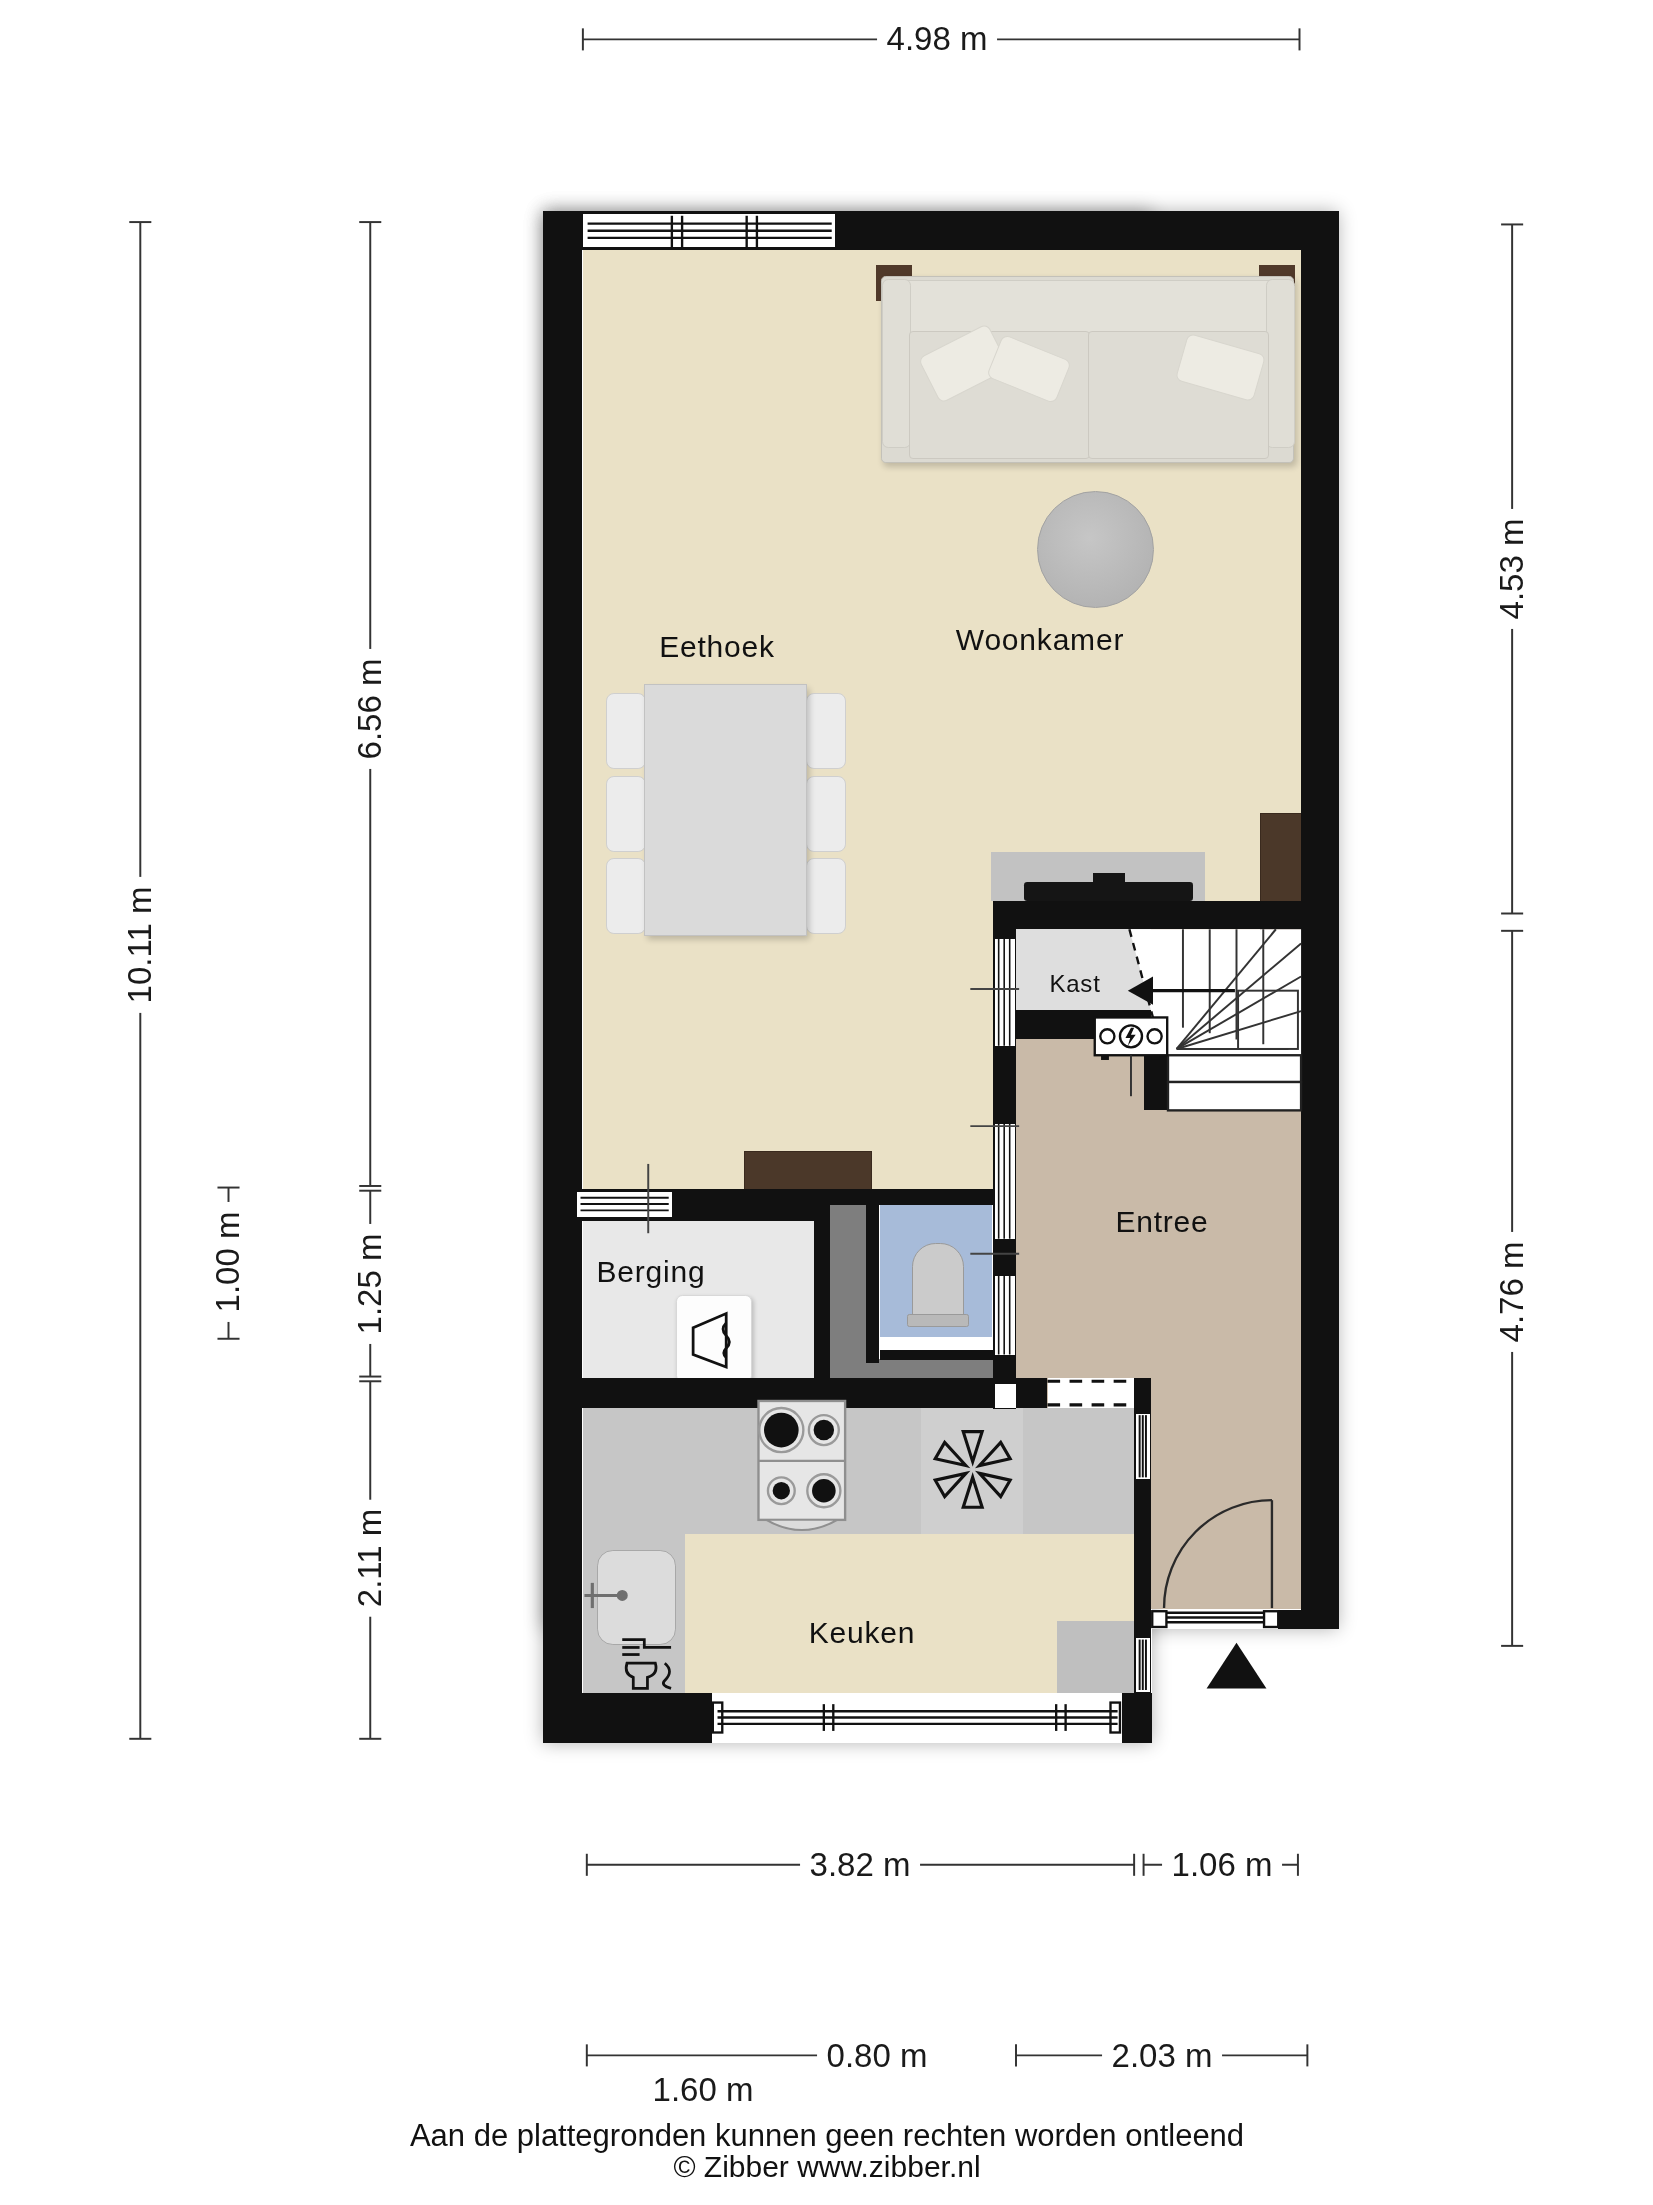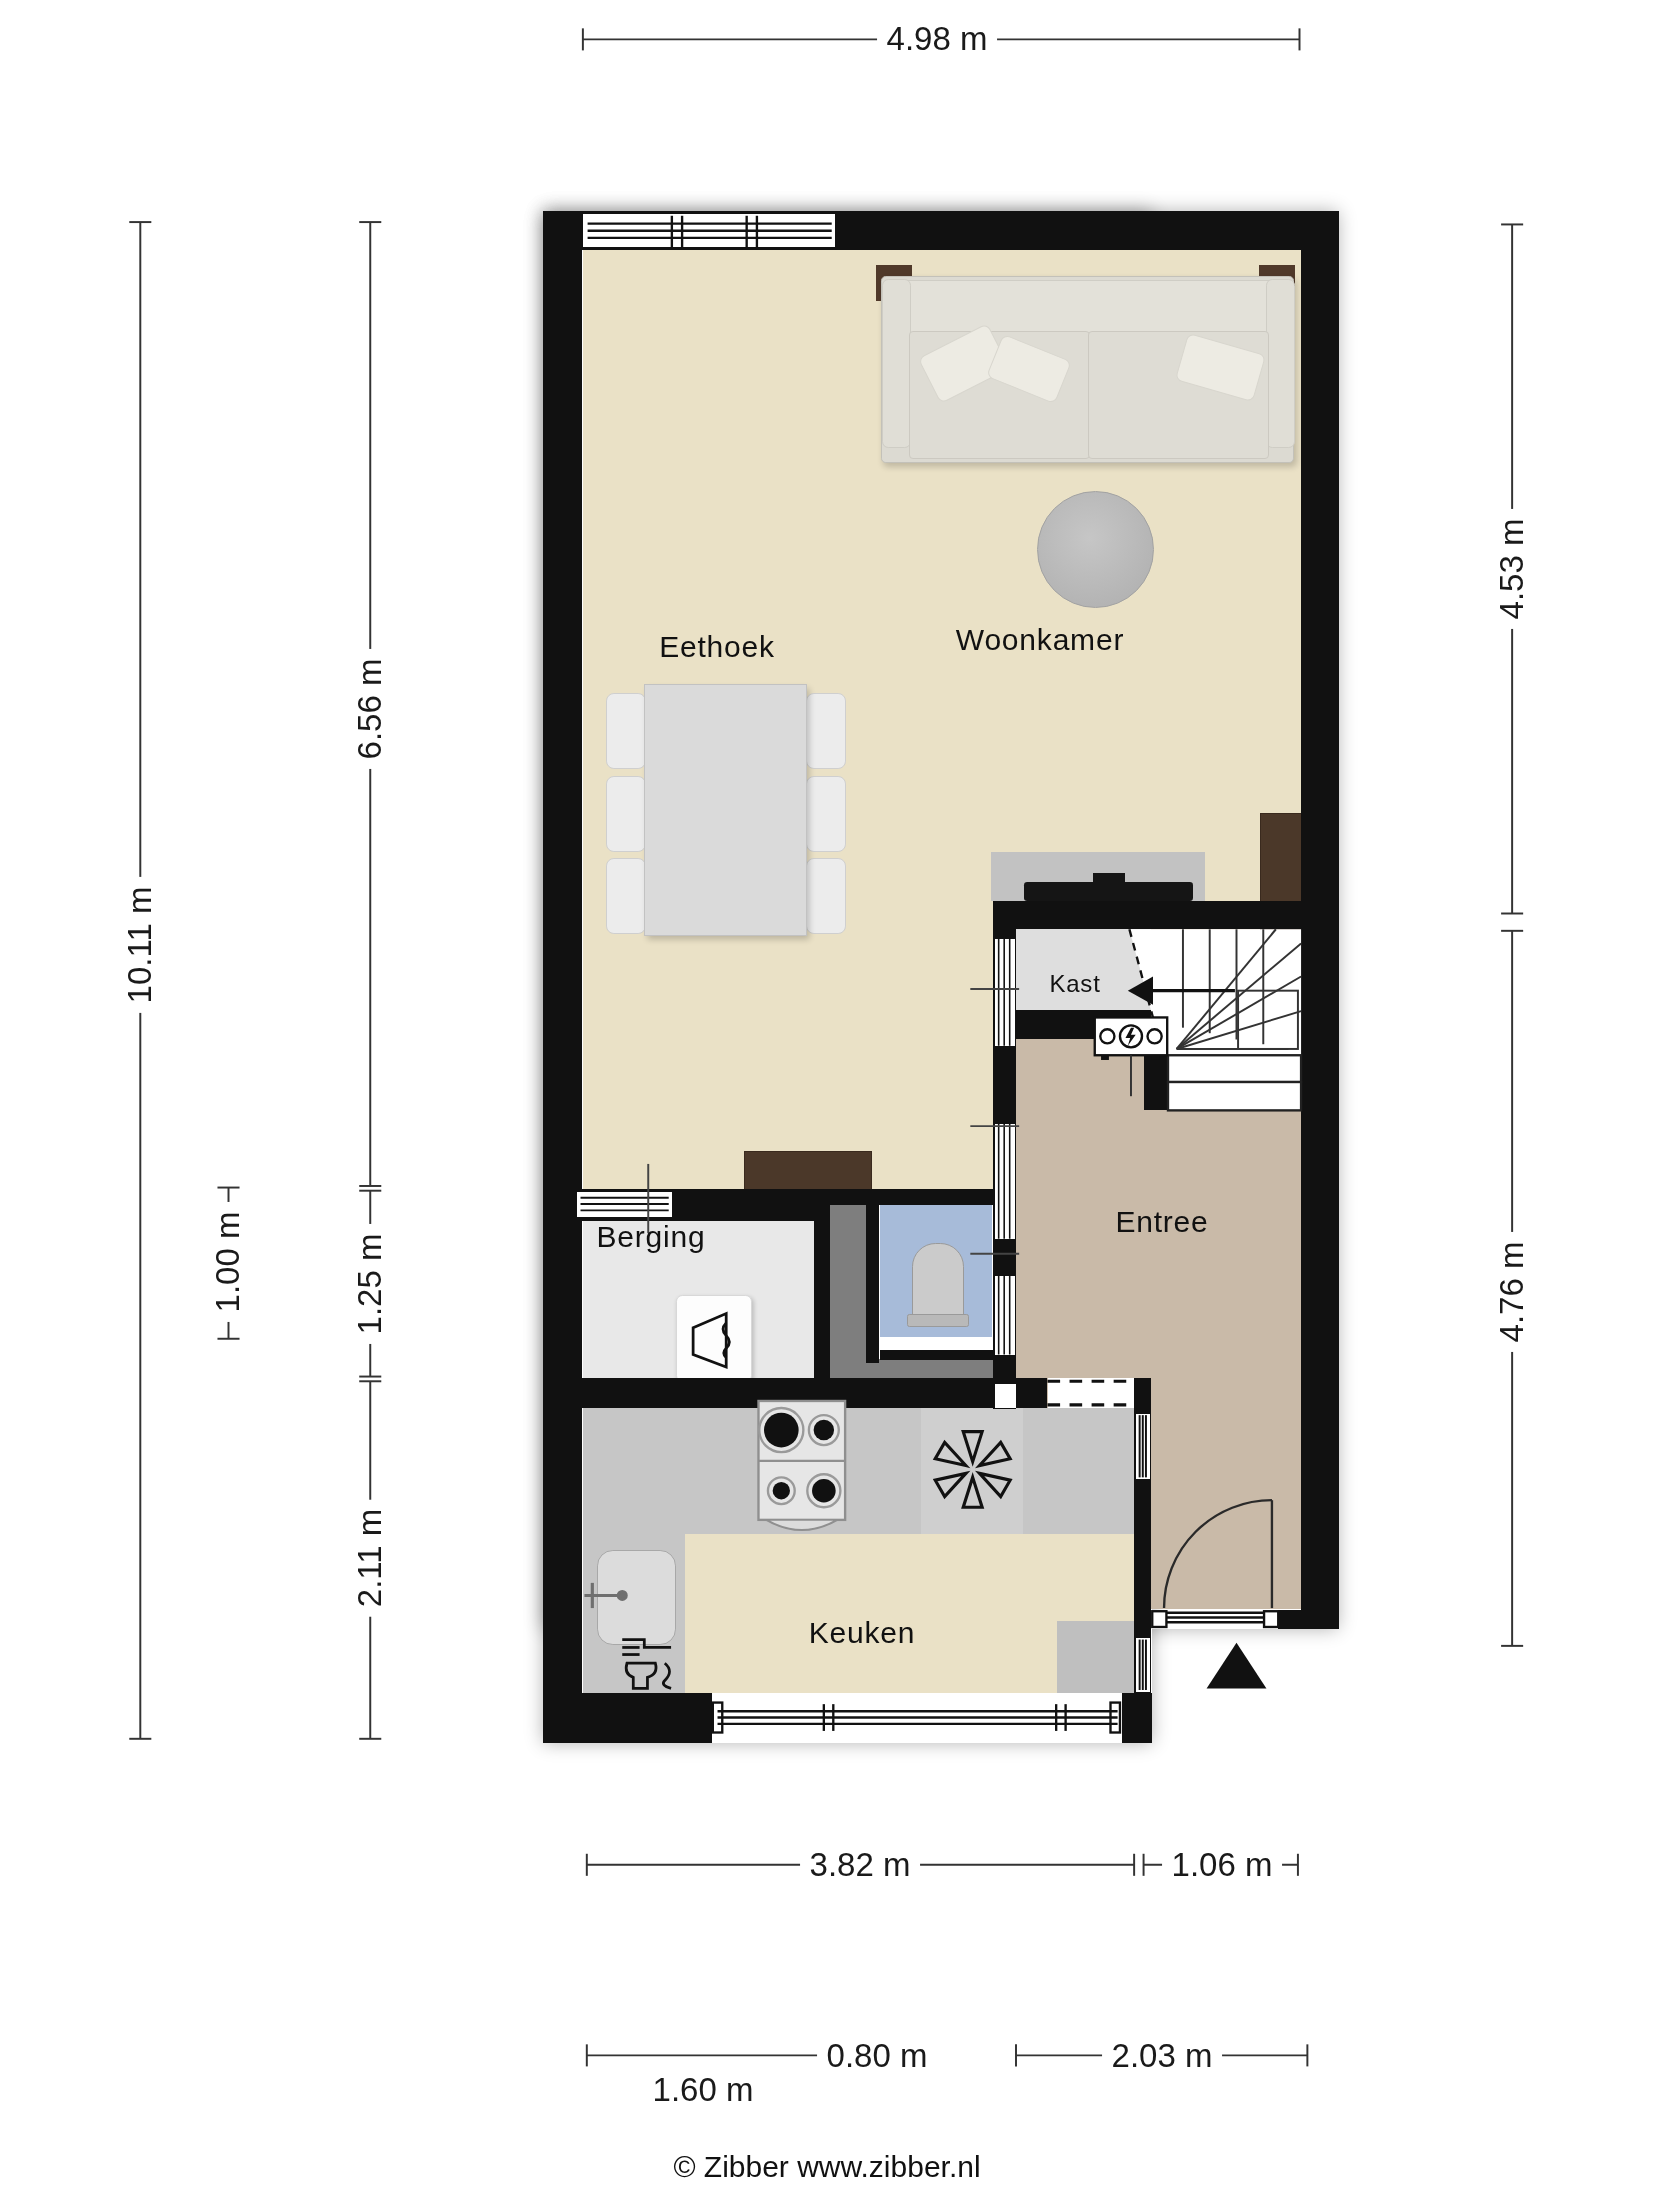--- a/index.html
+++ b/index.html
@@ -314,33 +314,34 @@
       <line x1="1290" y1="2610" x2="1660" y2="2610"></line>
         <line x1="1290" y1="2596" x2="1290" y2="2624"></line>
         <line x1="1660" y1="2596" x2="1660" y2="2624"></line>
     </g>
   </svg>
 
   <div class="room-label" style="left:717px;top:647px;">Eethoek</div>
   <div class="room-label" style="left:1040px;top:640px;">Woonkamer</div>
   <div class="room-label" style="left:1075px;top:984px;font-size:24px;">Kast</div>
   <div class="room-label" style="left:1162px;top:1222px;">Entree</div>
-  <div class="room-label" style="left:651px;top:1237px;">Berging</div>
+  <div class="room-label" style="left:651px;top:1272px;">Berging</div>
   <div class="room-label" style="left:862px;top:1633px;">Keuken</div>
 
   <div class="dim-label" style="left:937px;top:39px;">4.98 m</div>
   <div class="dim-label vert" style="left:140px;top:945px;">10.11 m</div>
   <div class="dim-label vert" style="left:370px;top:709px;">6.56 m</div>
   <div class="dim-label vert" style="left:228px;top:1262px;">1.00 m</div>
   <div class="dim-label vert" style="left:370px;top:1284px;">1.25 m</div>
   <div class="dim-label vert" style="left:370px;top:1558px;">2.11 m</div>
   <div class="dim-label vert" style="left:1512px;top:569px;">4.53 m</div>
   <div class="dim-label vert" style="left:1512px;top:1292px;">4.76 m</div>
   <div class="dim-label" style="left:860px;top:1865px;">3.82 m</div>
   <div class="dim-label" style="left:1222px;top:1865px;">1.06 m</div>
   <div class="dim-label" style="left:703px;top:2056px;margin-top:34px;">1.60 m</div>
   <div class="dim-label" style="left:877px;top:2056px;">0.80 m</div>
   <div class="dim-label" style="left:1162px;top:2056px;">2.03 m</div>
 
+  <div class="footer-line f1" style="left:827px;top:2136px;">Aan de plattegronden kunnen geen rechten worden ontleend</div>
   <div class="footer-line f2" style="left:827px;top:2167px;">© Zibber www.zibber.nl</div>
 
 </div>
 
 
 </body></html>

